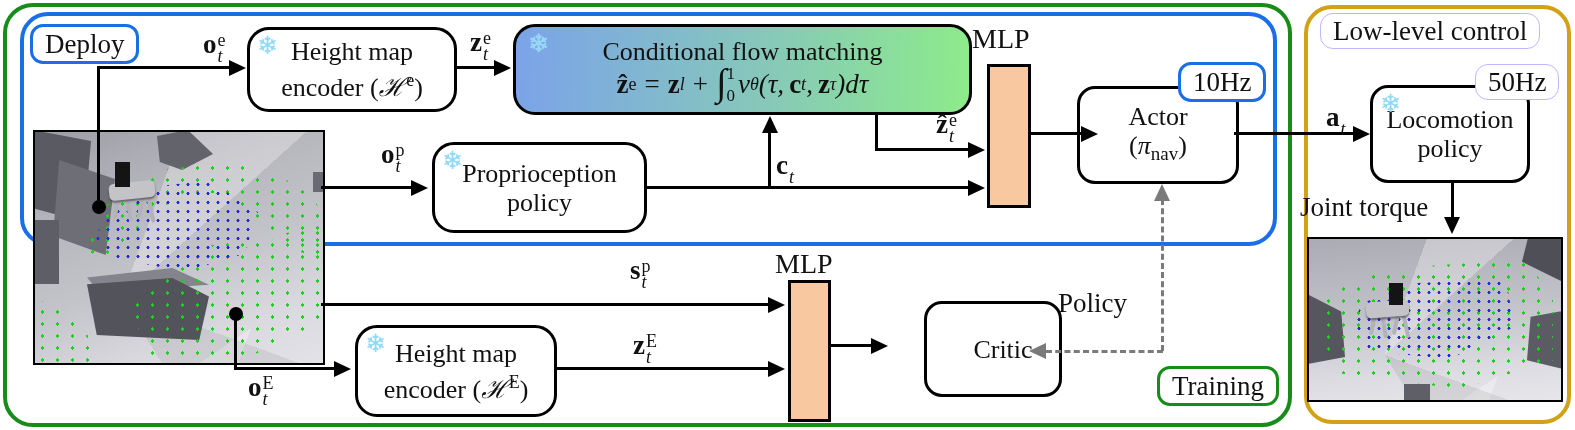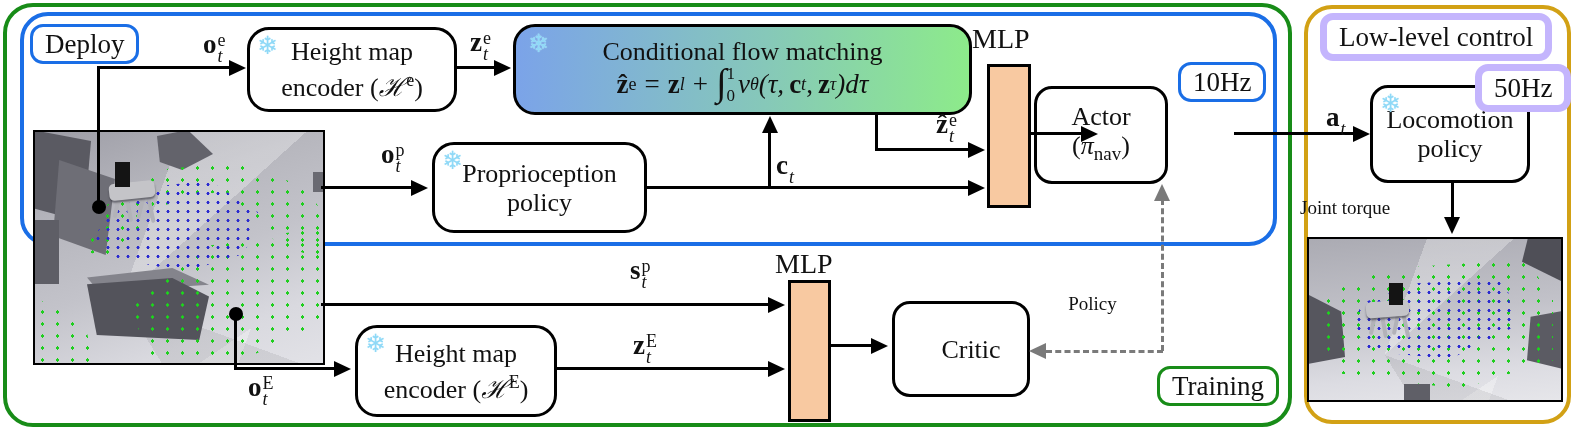--- a/index.html
+++ b/index.html
@@ -7,32 +7,32 @@
        font-family:"Liberation Serif","DejaVu Serif",serif;color:#111;}
   
   .frame{position:absolute;background:#fff;box-sizing:border-box;}
   .frame.training{left:3px;top:3px;width:1289px;height:424px;border:4px solid #188c18;border-radius:30px;z-index:1;}
   .frame.deploy{left:20px;top:12px;width:1257px;height:234px;border:4px solid #1a6ee6;border-radius:28px;z-index:2;background:transparent;}
   .frame.lowlevel{left:1304px;top:5px;width:267px;height:419px;border:4px solid #d2a115;border-radius:28px;z-index:1;}
   
   .badge{position:absolute;background:#fff;border-radius:13px;font-size:27px;line-height:30px;
          padding:2px 12px;z-index:7;white-space:nowrap;box-sizing:border-box;}
   .badge.blue{border:3px solid #1a6ee6;}
-  .badge.gold{border:7px solid #c4b5fd;text-align:center;}
+  .badge.gold{border:1px solid #c4b5fd;text-align:center;}
   .badge.green{border:3px solid #188c18;}
   
   .box{position:absolute;background:#fff;border:3px solid #000;border-radius:20px;z-index:4;
        display:flex;flex-direction:column;align-items:center;justify-content:center;
        font-size:26px;line-height:29px;text-align:center;box-sizing:border-box;}
   .box .snow{position:absolute;left:7px;top:3px;}
   .snow{color:#8fd9f7;font-size:25px;line-height:25px;font-family:"DejaVu Sans",sans-serif;
         text-shadow:0 0 1px #c9ecfa;}
   .gradbox{background:linear-gradient(92deg,#7ba3e9 0%,#86c8b9 55%,#8deb8a 100%);}
   .mlp{position:absolute;background:#f8c9a1;border:3px solid #000;z-index:4;box-sizing:border-box;}
-  .plain{position:absolute;font-size:19px;line-height:29px;z-index:6;white-space:nowrap;}
+  .plain{position:absolute;font-size:27px;line-height:29px;z-index:6;white-space:nowrap;}
   
   .mv{position:absolute;display:inline-flex;align-items:flex-start;font-size:27px;line-height:27px;z-index:7;}
   .mv .mb{font-weight:bold;}
   .mv .ss{display:inline-flex;flex-direction:column;justify-content:space-between;height:29px;
           font-size:18px;line-height:13px;margin-left:1px;transform:translateY(3px);}
   .mv .sb{font-style:italic;}
   .it{font-style:italic;}
   .formula{display:flex;align-items:center;font-size:27px;line-height:27px;}
   .formula b{font-weight:bold;}
   .formula sup{font-size:18px;}
@@ -115,26 +115,26 @@
       <span class="it">)dτ</span>
     </div>
   </div>
 
   <div class="box" style="left:432px;top:142px;width:215px;height:91px;border-radius:22px;">
     <span class="snow">❄</span>
     <div>Proprioception</div>
     <div>policy</div>
   </div>
 
-  <div class="box" style="left:1034px;top:86px;width:134px;height:98px;border-radius:18px;">
+  <div class="box" style="left:1077px;top:86px;width:162px;height:98px;border-radius:18px;">
     <div>Actor</div>
     <div><span>(</span><span class="it">π</span><sub class="pisub">nav</sub><span>)</span></div>
   </div>
 
-  <div class="box" style="left:892px;top:301px;width:138px;height:96px;border-radius:18px;padding-left:20px;">
+  <div class="box" style="left:924px;top:301px;width:138px;height:96px;border-radius:18px;padding-left:20px;">
     <div>Critic</div>
   </div>
 
   <div class="box" style="left:355px;top:325px;width:202px;height:92px;border-radius:22px;">
     <span class="snow">❄</span>
     <div>Height map</div>
     <div><span>encoder (</span><span class="it">ℋ</span><sup style="font-size:18px;">E</sup><span>)</span></div>
   </div>
 
   <div class="box" style="left:1370px;top:85px;width:160px;height:98px;border-radius:18px;">

